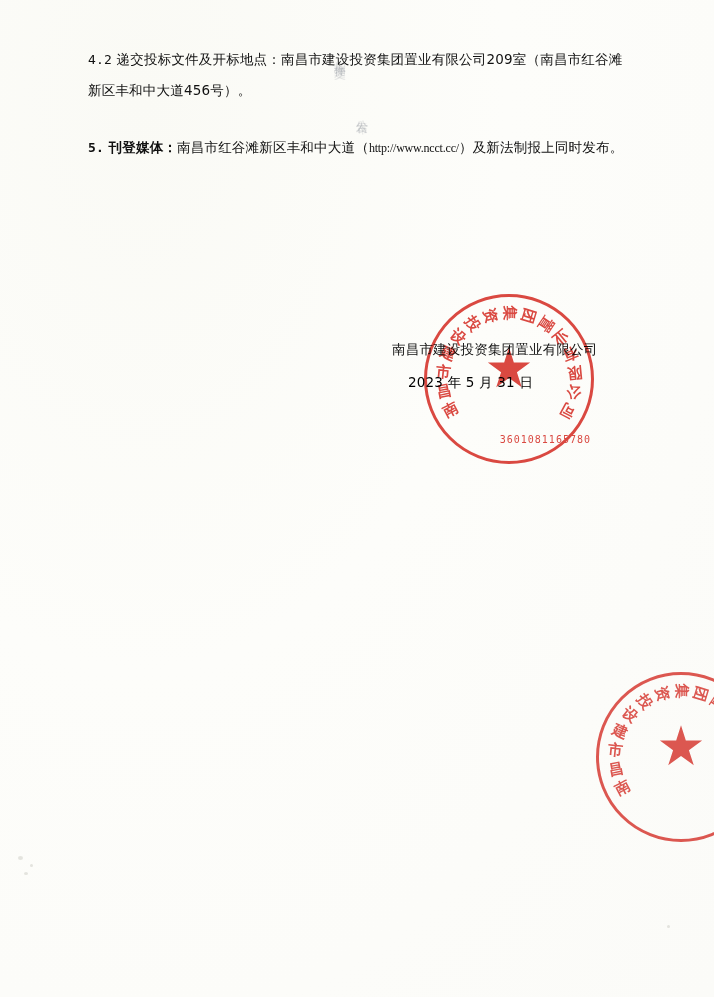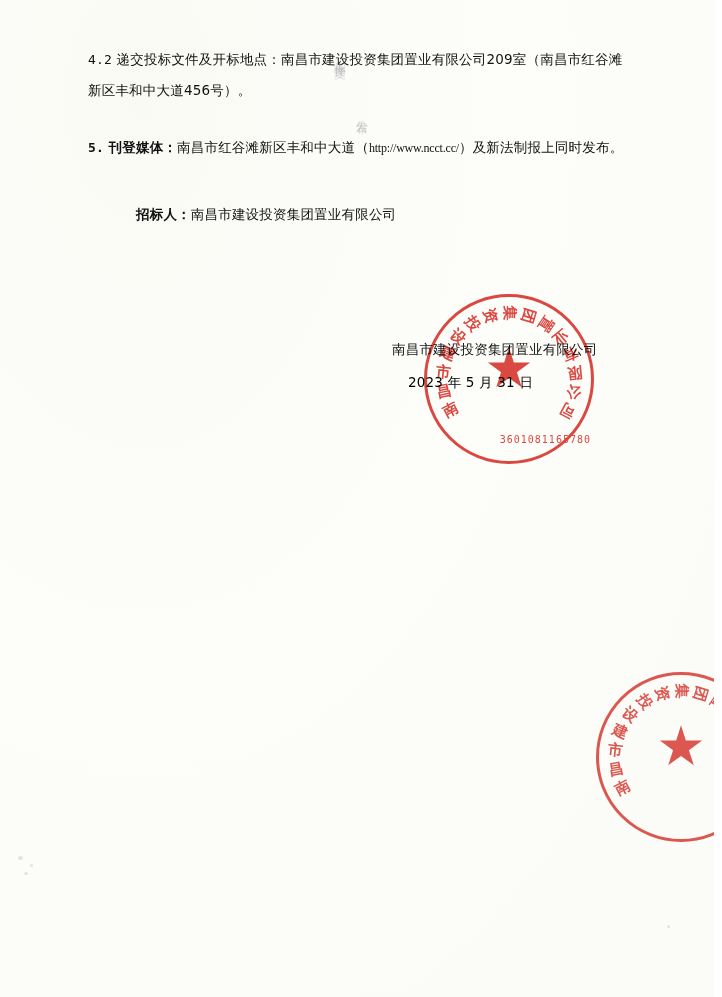--- a/index.html
+++ b/index.html
@@ -185,23 +185,20 @@
     </div>
 
     <div class="block-gap"></div>
 
     <div class="para">
       <b class="num">5.</b>
       <b>刊登媒体：</b><span>南昌市红谷滩新区丰和中大道（</span><span class="mono">http://www.ncct.cc/</span><span>）及新法制报上同时发布。</span>
     </div>
 
     <div class="signblock">
-      <div class="line">
-        <span class="label-inline">招标人：</span><span>南昌市建设投资集团置业有限公司</span>
-      </div>
     </div>
   </div>
 
   <div class="issuer">南昌市建设投资集团置业有限公司</div>
   <div class="issue-date">2023 年 5 月 31 日</div>
 
   <div class="seal" id="seal-main">
     <div class="ring-text" id="ring-main">
         <span style="transform: rotate(-118deg) translate(0px, -66px) rotate(90deg) translate(-50%, -50%);">南</span>
         <span style="transform: rotate(-101.143deg) translate(0px, -66px) rotate(90deg) translate(-50%, -50%);">昌</span>

